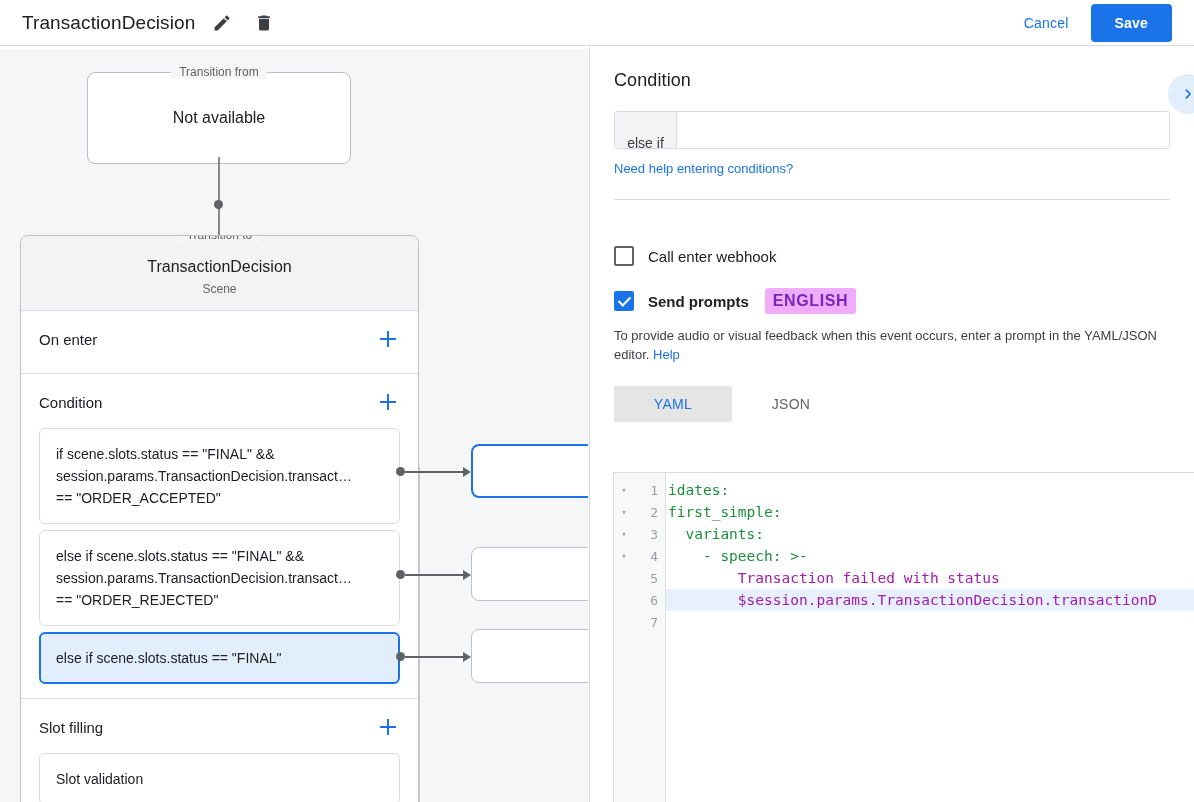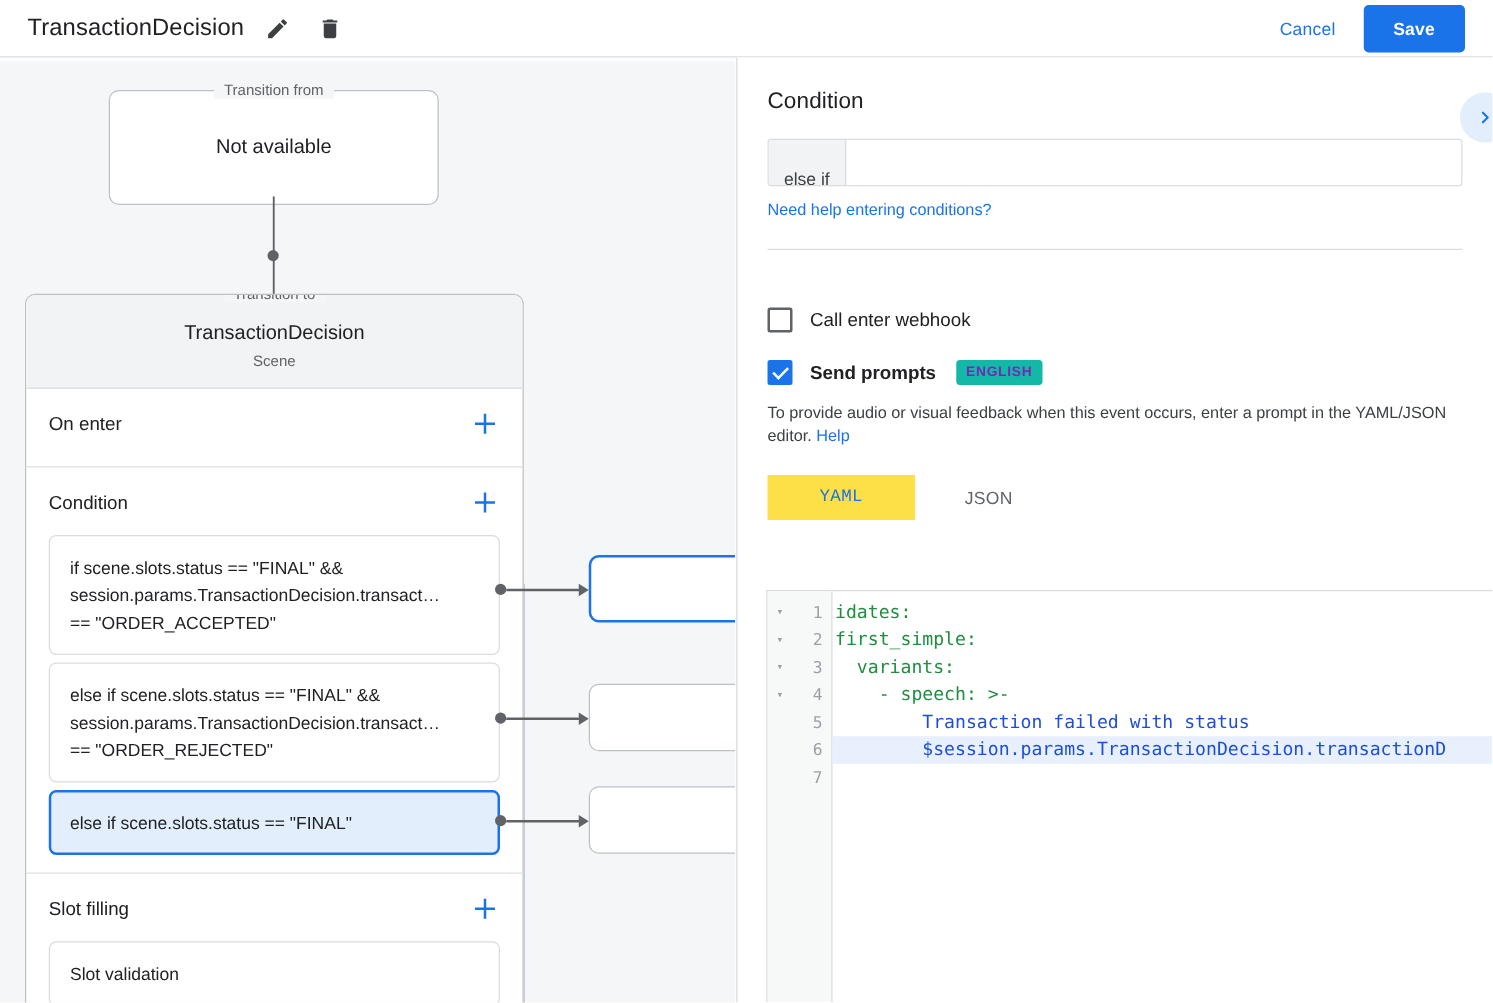--- a/index.html
+++ b/index.html
@@ -215,37 +215,37 @@
   .cb.checked::after {
     content: ""; position: absolute; left: 5px; top: 1px;
     width: 5px; height: 10px;
     border: solid #fff; border-width: 0 2px 2px 0;
     transform: rotate(45deg);
   }
   .cb-label { margin-left: 14px; font-size: 15px; color: #202124; }
   .cb-label.bold { font-weight: bold; }
   .lang-badge {
     margin-left: 16px;
-    background: #14b8a6; color: #7627bb;
-    font-size: 11px; font-weight: bold; letter-spacing: .6px;
+    background: #f0abfc; color: #7627bb;
+    font-size: 16px; font-weight: bold; letter-spacing: .6px;
     padding: 4px 8px; border-radius: 3px;
   }
   .helper-text {
     margin-top: 12px; font-size: 13px; line-height: 19px; color: #3c4043;
     max-width: 556px;
   }
 
   .tabs { display: flex; margin-top: 22px; }
   .tab {
     min-width: 118px; height: 36px;
     display: flex; align-items: center; justify-content: center;
     font-size: 14px; color: #5f6368; cursor: pointer;
     letter-spacing: .3px;
   }
-  .tab.active { background: #fde047; color: #1a73e8; font-family: Liberation Mono, monospace; }
+  .tab.active { background: #e5e5e5; color: #1a73e8; }
 
   
   .editor {
     position: absolute; left: 613px; top: 472px;
     width: 581px; height: 330px;
     background: #ffffff;
     border-top: 1px solid #dadce0;
     border-left: 1px solid #dadce0;
     display: flex;
     overflow: hidden;
@@ -269,21 +269,21 @@
   .code {
     flex: 1; padding-top: 6px; overflow: hidden;
     position: relative;
   }
   .code-line {
     height: 22px; line-height: 22px;
     font-family: "DejaVu Sans Mono", monospace;
     font-size: 14.5px;
     white-space: pre;
     padding-left: 2px;
-    color: #1d4ed8;
+    color: #a21caf;
   }
   .code-line.hl { background: #e8f0fe; }
   .k { color: #1e8e3e; }
 </style>
 </head>
 <body>
 
 <div class="app">
 
   <div class="topbar">

